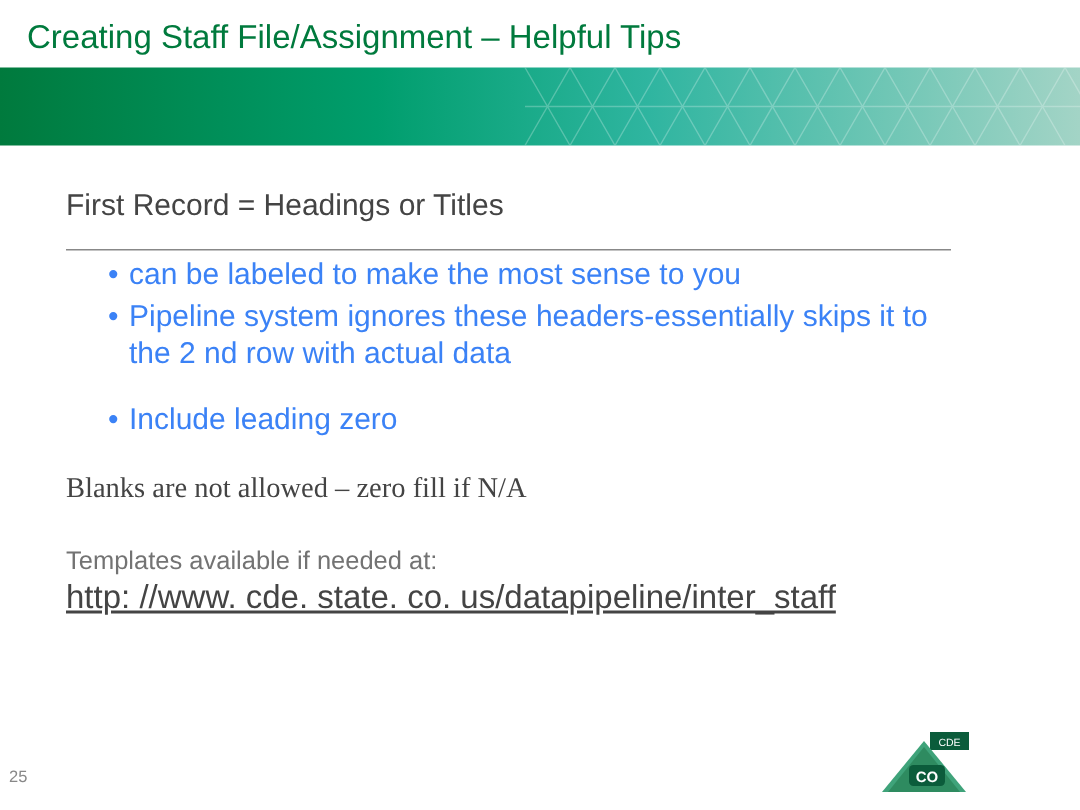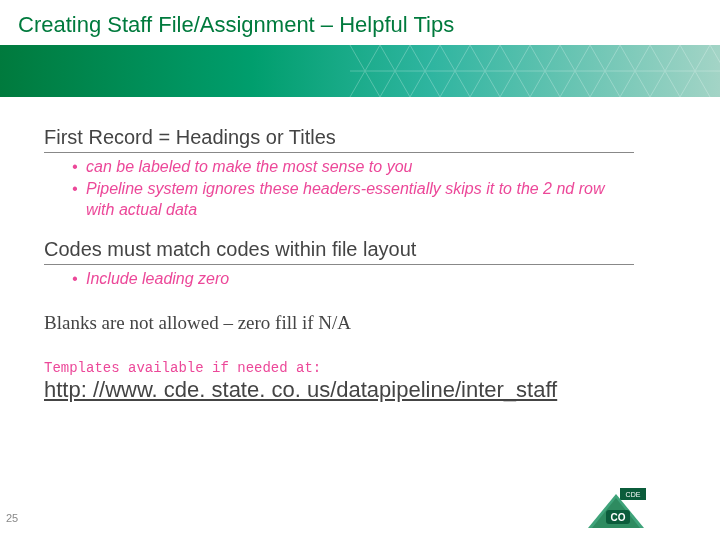--- a/index.html
+++ b/index.html
@@ -8,27 +8,27 @@
   .title-band {
     position: absolute; top: 45px; left: 0; width: 720px; height: 52px;
     background: linear-gradient(90deg, #007a3d 0%, #009e6d 35%, #2fb5a0 60%, #a3d4c6 100%);
     overflow: hidden;
   }
   .title-band svg { position: absolute; top: 0; left: 0; width: 720px; height: 52px; opacity: 0.25; }
   .title-text {
     position: absolute; top: 12px; left: 18px; font-size: 22px; color: #007a3d; font-weight: 400;
   }
   .content { position: absolute; top: 120px; left: 44px; right: 30px; }
-  .section-head { font-size: 20px; color: #444; border-bottom: 1.5px solid #888; padding-bottom: 3px; margin-bottom: 4px; }
+  .section-head { font-size: 20px; color: #444; border-bottom: 1.5px solid #888; padding-bottom: 17px; margin-bottom: 4px; }
   ul.bullets { list-style: none; margin: 0 0 18px 28px; }
-  ul.bullets li { position: relative; font-size: 16px; color: #ec4899; line-height: 1.28; padding-left: 14px; margin-top: 2px; font-style: italic; }
+  ul.bullets li { position: relative; font-size: 20px; color: #3b82f6; line-height: 1.28; padding-left: 14px; margin-top: 2px; }
   ul.bullets li::before { content: "•"; position: absolute; left: 0; top: 0; }
   .subhead { font-size: 19px; color: #444; margin-top: 22px; margin-bottom: 4px; font-family: Liberation Serif, serif; }
   .templates-block { margin-top: 26px; }
-  .templates-text { font-size: 14px; color: #ec4899; line-height: 1.25; font-family: Liberation Mono, monospace; }
+  .templates-text { font-size: 17px; color: #737373; line-height: 1.25; }
   .templates-link { font-size: 22px; color: #444; text-decoration: underline; }
   .page-num { position: absolute; left: 6px; bottom: 16px; font-size: 11px; color: #888; }
   .logo { position: absolute; right: 18px; bottom: 10px; width: 60px; height: 42px; text-decoration: underline; }
   .sec-first { margin-top: 6px; }
 </style>
 </head>
 <body>
 
 <div class="slide">
 
@@ -44,21 +44,20 @@
   </div>
 
   <div class="content">
 
     <div class="section-head sec-first">First Record = Headings or Titles</div>
     <ul class="bullets">
       <li>can be labeled to make the most sense to you</li>
       <li>Pipeline system ignores these headers-essentially skips it to the 2 nd row with actual data</li>
     </ul>
 
-    <div class="section-head">Codes must match codes within file layout</div>
     <ul class="bullets">
       <li>Include leading zero</li>
     </ul>
 
     <div class="subhead">Blanks are not allowed – zero fill if N/A</div>
 
     <div class="templates-block">
       <div class="templates-text">Templates available if needed at:</div>
       <a class="templates-link" href="#">http: //www. cde. state. co. us/datapipeline/inter_staff</a>
     </div>

